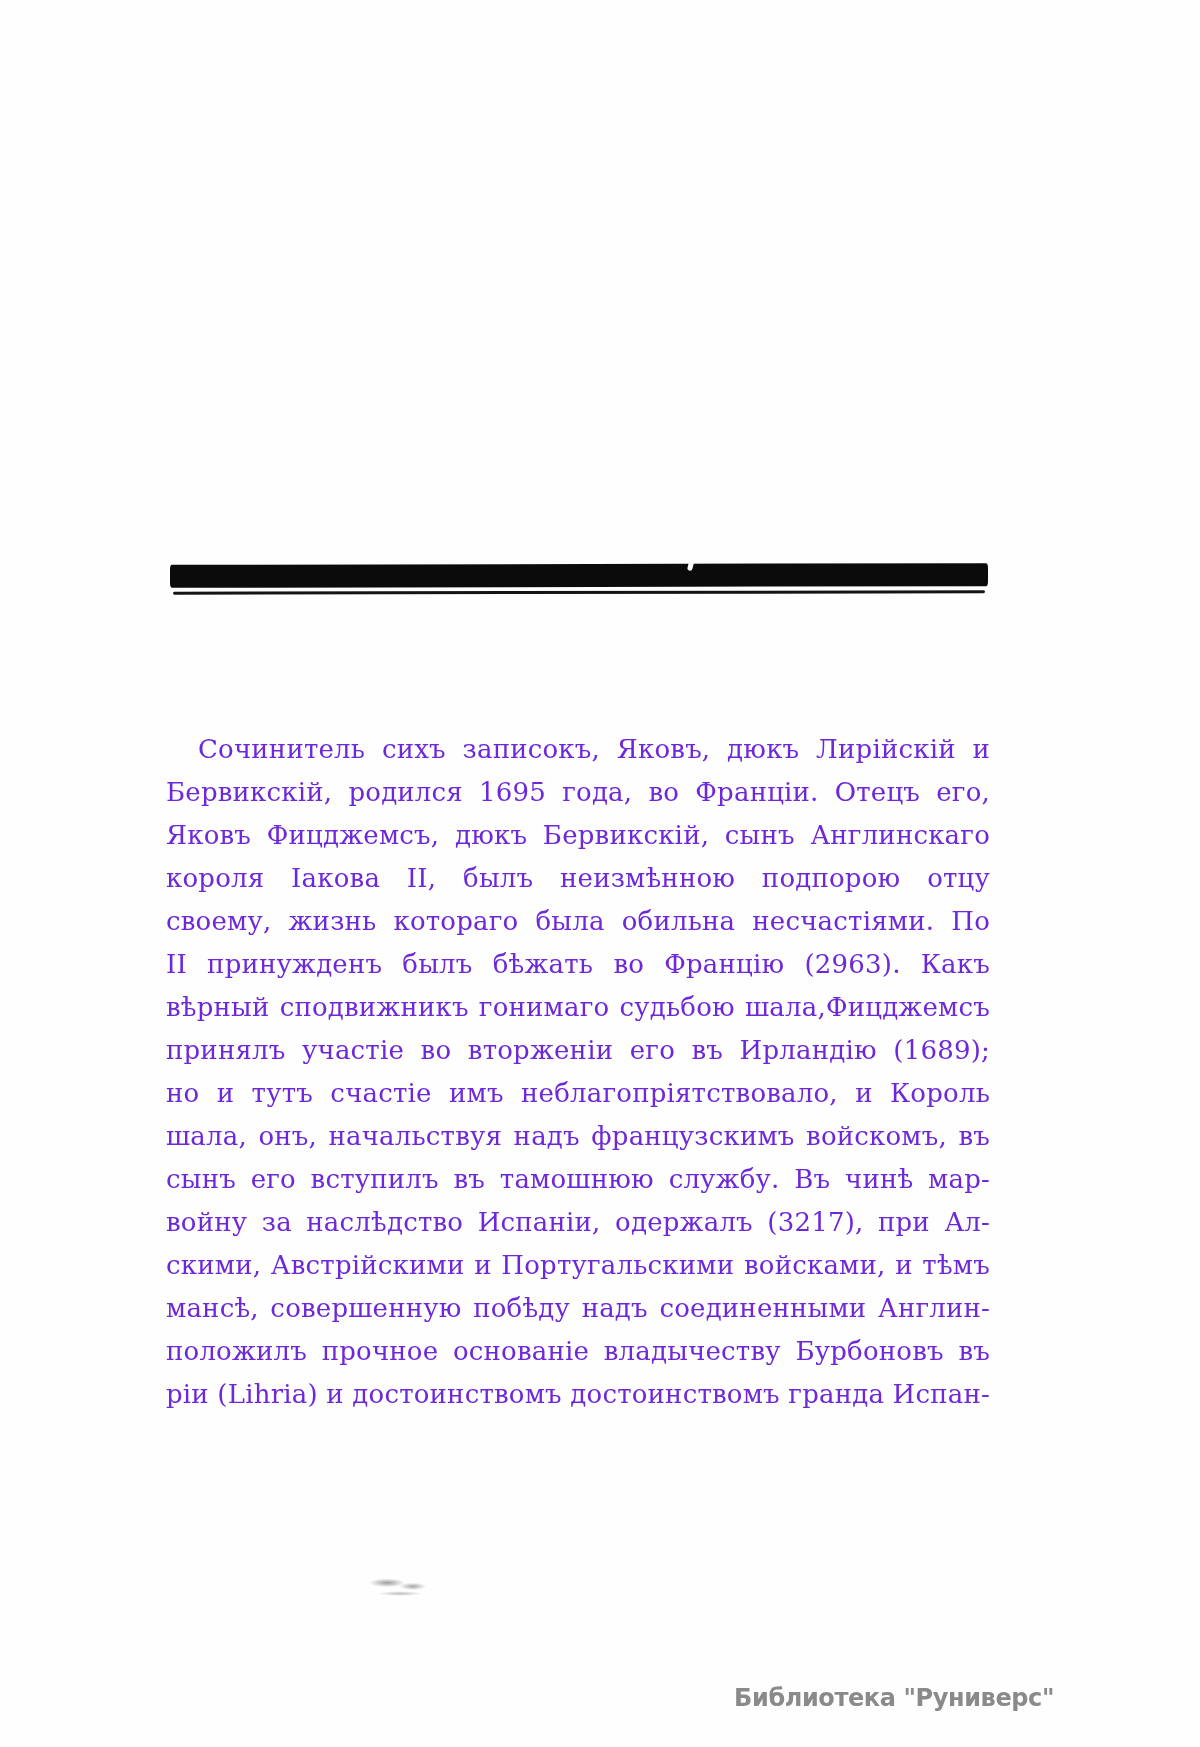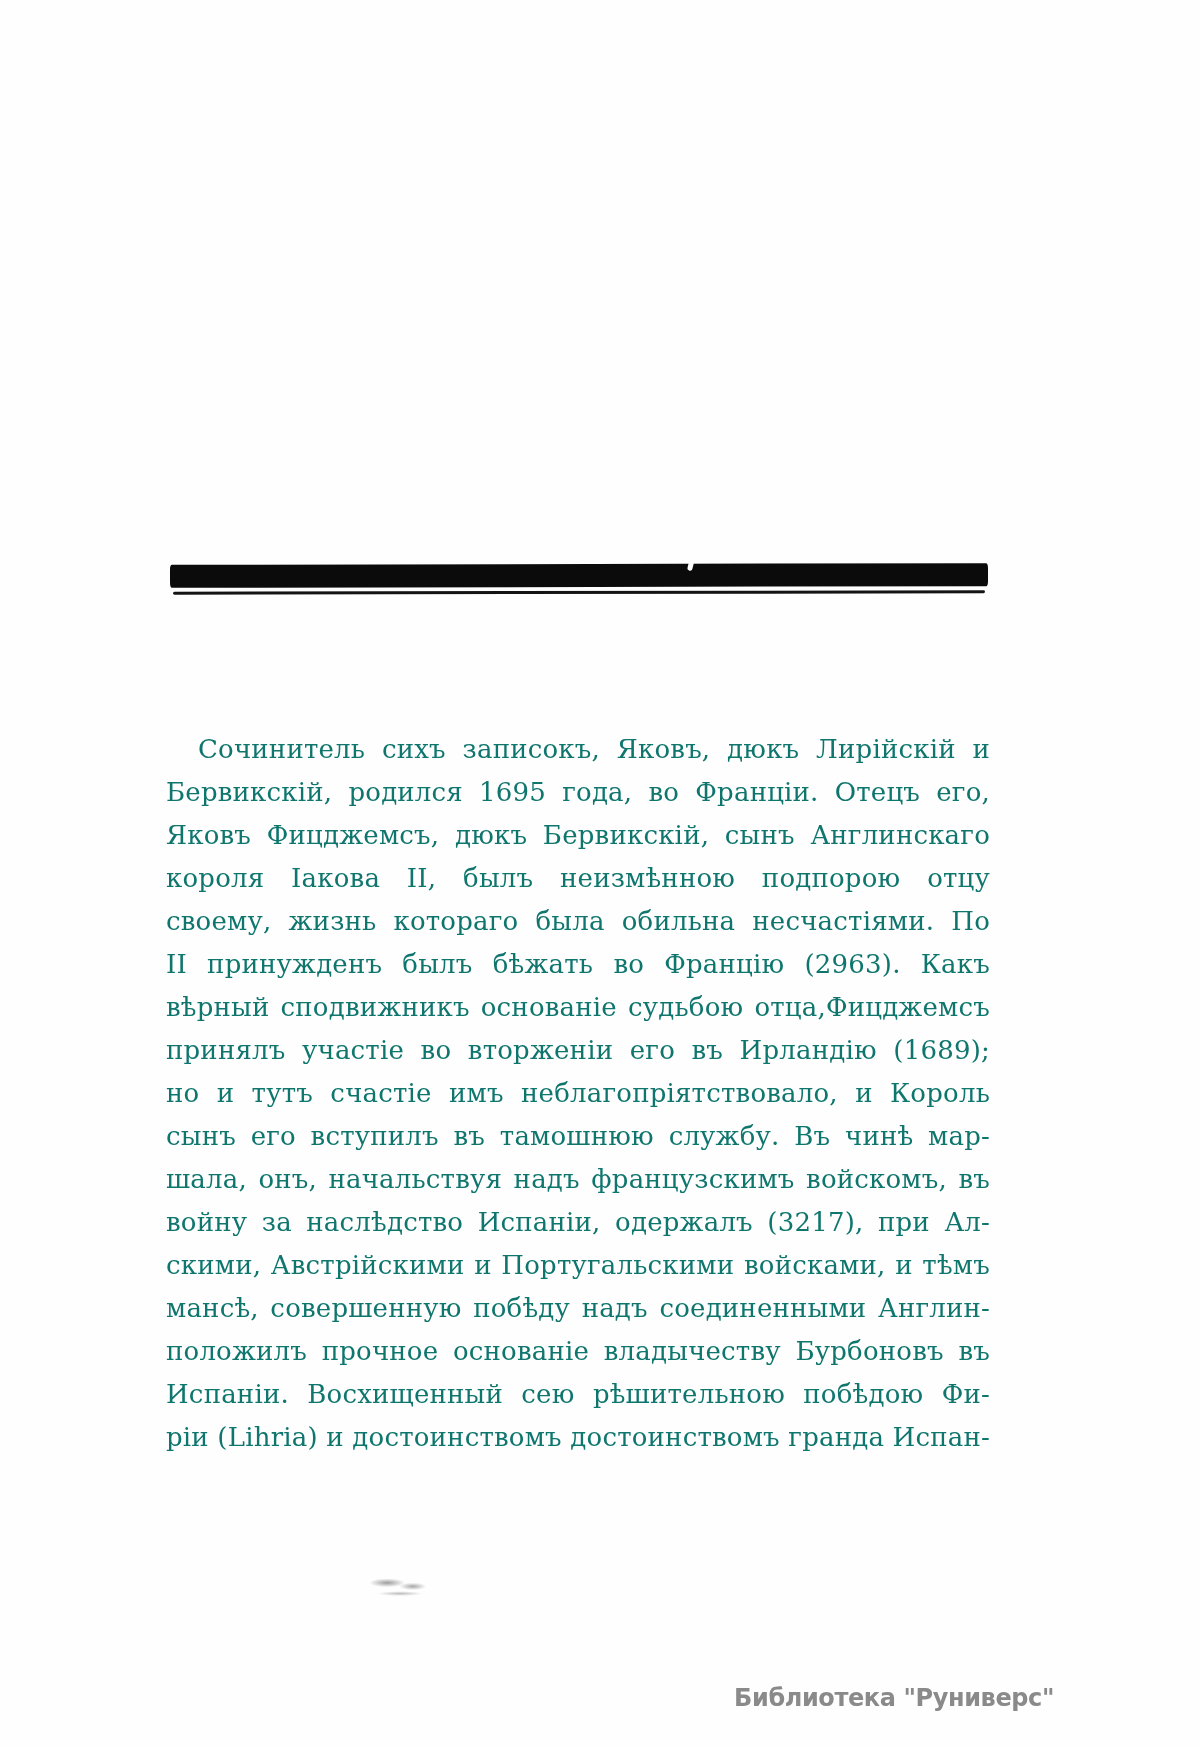--- a/index.html
+++ b/index.html
@@ -48,21 +48,21 @@
     background: #141414;
     transform: rotate(-0.1deg);
     border-radius: 2px;
   }
   
   .paragraph {
     position: absolute;
     left: 166px;
     top: 728px;
     width: 824px;
-    color: #0f766e;
+    color: #6d28d9;
     font-size: 26px;
     letter-spacing: 0.2px;
   }
   .text-line {
     height: 43px;
     line-height: 43px;
     text-align: justify;
     text-align-last: justify;
     overflow: visible;
   }
@@ -103,30 +103,29 @@
   <div class="rule-thick"></div>
   <div class="rule-thin"></div>
 
   <div class="paragraph">
       <div class="text-line">Сочинитель сихъ записокъ, Яковъ, дюкъ Лирійскій и</div>
       <div class="text-line">Бервикскій, родился 1695 года, во Франціи. Отецъ его,</div>
       <div class="text-line">Яковъ Фицджемсъ, дюкъ Бервикскій, сынъ Англинскаго</div>
       <div class="text-line">короля Іакова II, былъ неизмѣнною подпорою отцу</div>
       <div class="text-line">своему, жизнь котораго была обильна несчастіями. По</div>
       <div class="text-line">II принужденъ былъ бѣжать во Францію (2963). Какъ</div>
-      <div class="text-line">вѣрный сподвижникъ основаніе судьбою отца,Фицджемсъ</div>
+      <div class="text-line">вѣрный сподвижникъ гонимаго судьбою шала,Фицджемсъ</div>
       <div class="text-line">принялъ участіе во вторженіи его въ Ирландію (1689);</div>
       <div class="text-line">но и тутъ счастіе имъ неблагопріятствовало, и Король</div>
+      <div class="text-line">шала, онъ, начальствуя надъ французскимъ войскомъ, въ</div>
       <div class="text-line">сынъ его вступилъ въ тамошнюю службу. Въ чинѣ мар-</div>
-      <div class="text-line">шала, онъ, начальствуя надъ французскимъ войскомъ, въ</div>
       <div class="text-line">войну за наслѣдство Испаніи, одержалъ (3217), при Ал-</div>
       <div class="text-line">скими, Австрійскими и Португальскими войсками, и тѣмъ</div>
       <div class="text-line">мансѣ, совершенную побѣду надъ соединенными Англин-</div>
       <div class="text-line">положилъ прочное основаніе владычеству Бурбоновъ въ</div>
-      <div class="text-line">Испаніи. Восхищенный сею рѣшительною побѣдою Фи-</div>
       <div class="text-line">ріи (Lihria) и достоинствомъ достоинствомъ гранда Испан-</div>
     </div>
 
   <div class="smudge"></div>
 
   <div class="watermark">Библиотека "Руниверс"</div>
 
 </div>
 
 </body></html>

